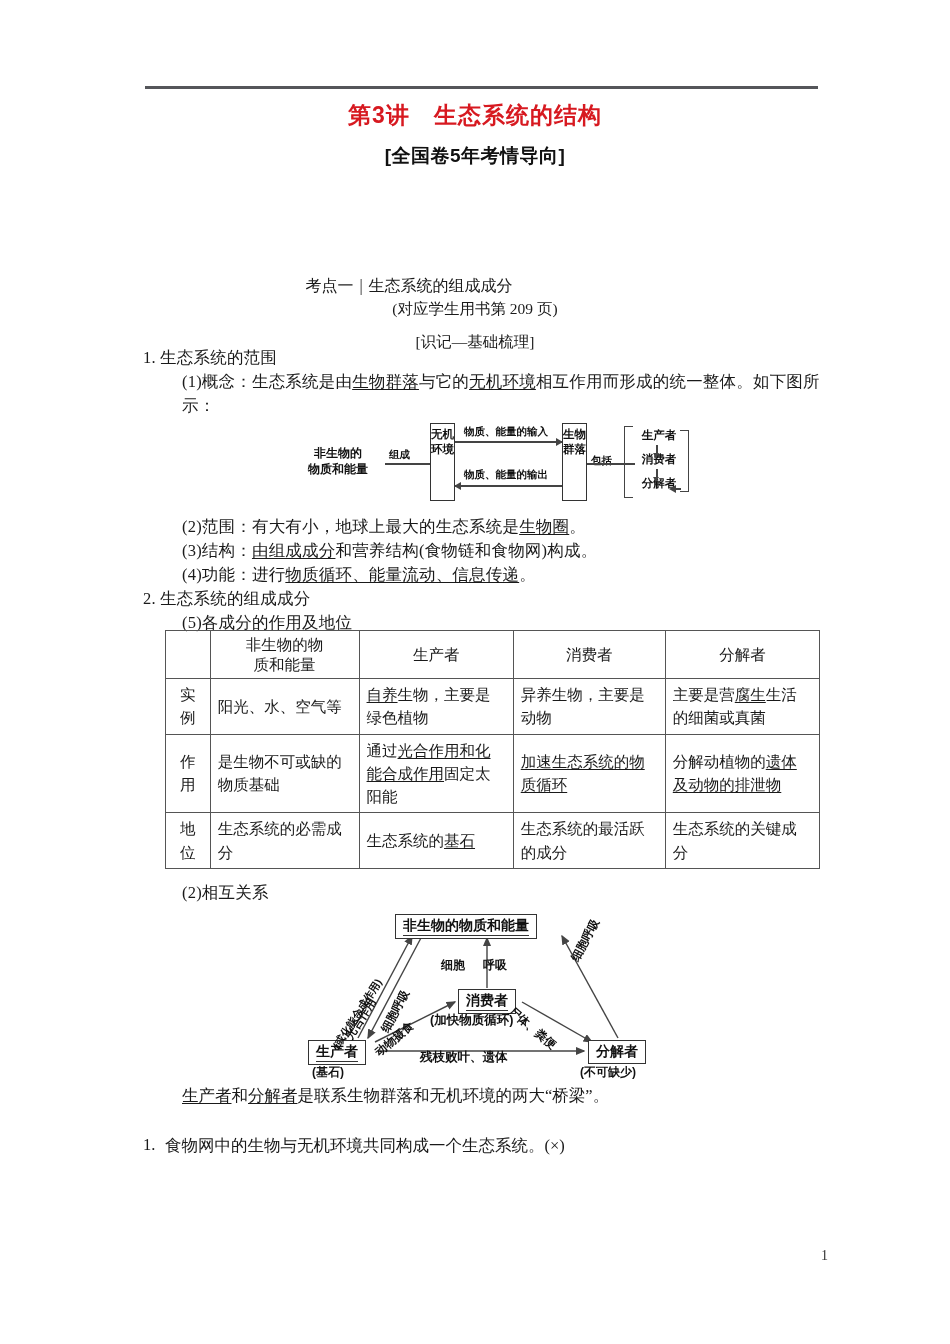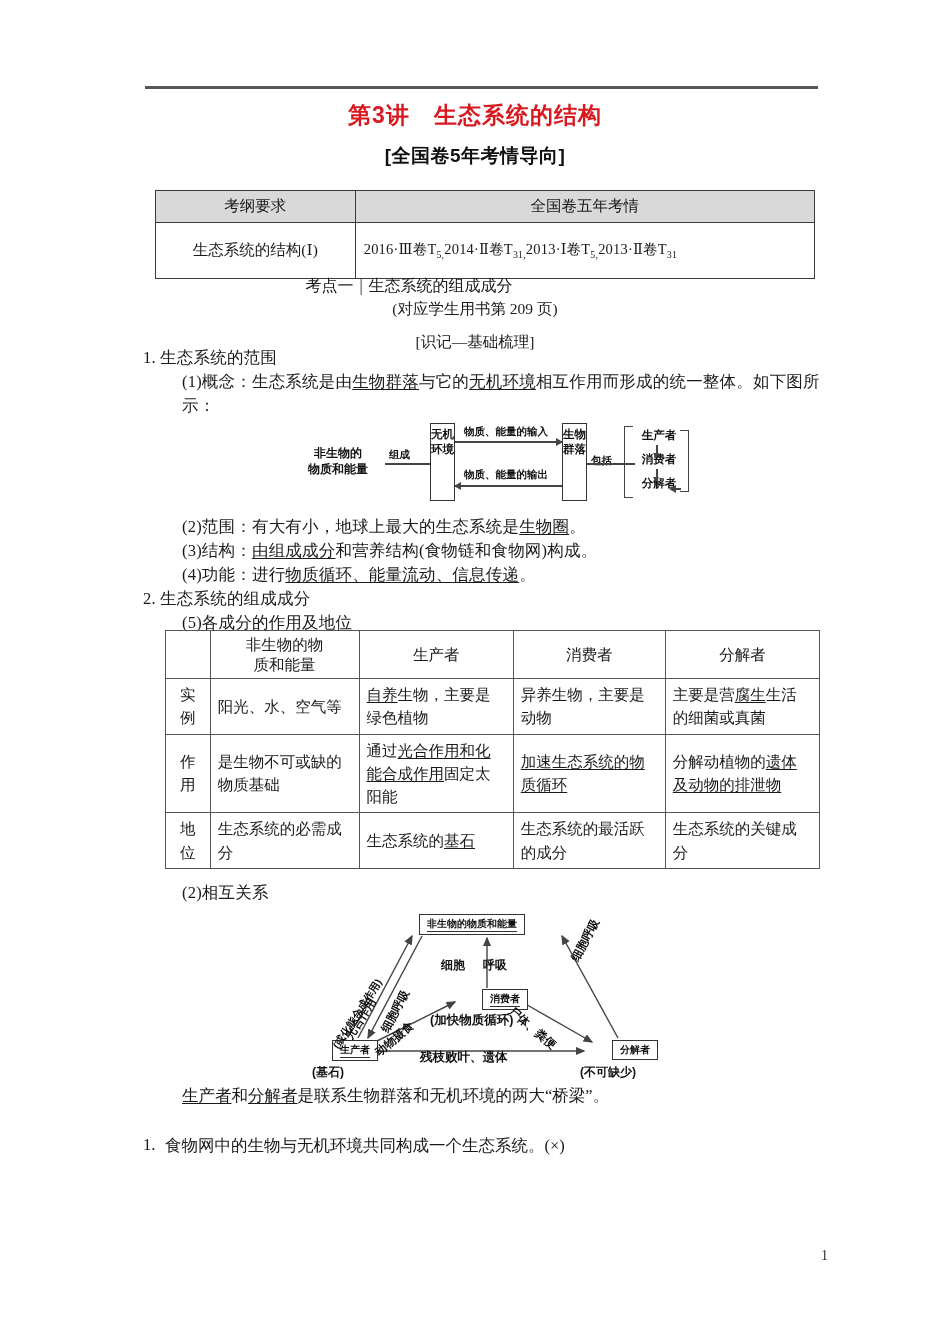--- a/index.html
+++ b/index.html
@@ -157,22 +157,22 @@
   .comp-table .vstack { line-height:1.25; }
 
   
   .diag2 {
     position:absolute; left:300px; top:912px; width:380px; height:170px;
     font-family:"Liberation Sans","DejaVu Sans",sans-serif;
     color:#111;
   }
   .box2 {
     position:absolute; border:1.6px solid #333; background:#fff;
-    font-size:10px; font-weight:bold; text-align:center;
-    padding:2px 7px; white-space:nowrap;margin-left:24px;
+    font-size:14px; font-weight:bold; text-align:center;
+    padding:2px 7px; white-space:nowrap;
   }
   .box2 .inner { border-bottom:1px solid #333; display:inline-block; padding-bottom:0px;}
   .d2-top { left:95px; top:2px; }
   .d2-mid { left:158px; top:77px; }
   .d2-left { left:8px; top:128px; }
   .d2-right { left:288px; top:128px; }
   .sublbl { position:absolute; font-size:12px; font-weight:bold; white-space:nowrap; }
   .d2-jishi { left:12px; top:152px; }
   .d2-bukequeshao { left:280px; top:152px; }
   .d2-jiakuai { left:130px; top:100px; font-size:12.5px; }
@@ -202,36 +202,20 @@
 </head>
 <body>
 
 <div class="page">
 
   <div class="header-rule"></div>
 
   <div class="chapter-title">第3讲　生态系统的结构</div>
   <div class="exam-guide">[全国卷5年考情导向]</div>
 
-  <table class="exam-table">
-    <thead>
-      <tr>
-        <td class="col-a">考纲要求</td>
-        <td class="col-b">全国卷五年考情</td>
-      </tr>
-    </thead>
-    <tbody>
-      <tr>
-        <td class="col-a">生态系统的结构(Ⅰ)</td>
-        <td class="col-b">
-          2016·Ⅲ卷T<sub>5,</sub>2014·Ⅱ卷T<sub>31,</sub>2013·Ⅰ卷T<sub>5,</sub>2013·Ⅱ卷T<sub>31</sub>
-        </td>
-      </tr>
-    </tbody>
-  </table>
 
   <div class="kaodian">
     <span>考点一</span><span class="bar">|</span><span>生态系统的组成成分</span>
   </div>
   <div class="book-ref">(对应学生用书第 209 页)</div>
   <div class="shiji">[识记—基础梳理]</div>
 
   <div class="l-num txt" id="line-1-1">
     <span>1.</span>
     <span>生态系统的范围</span>

